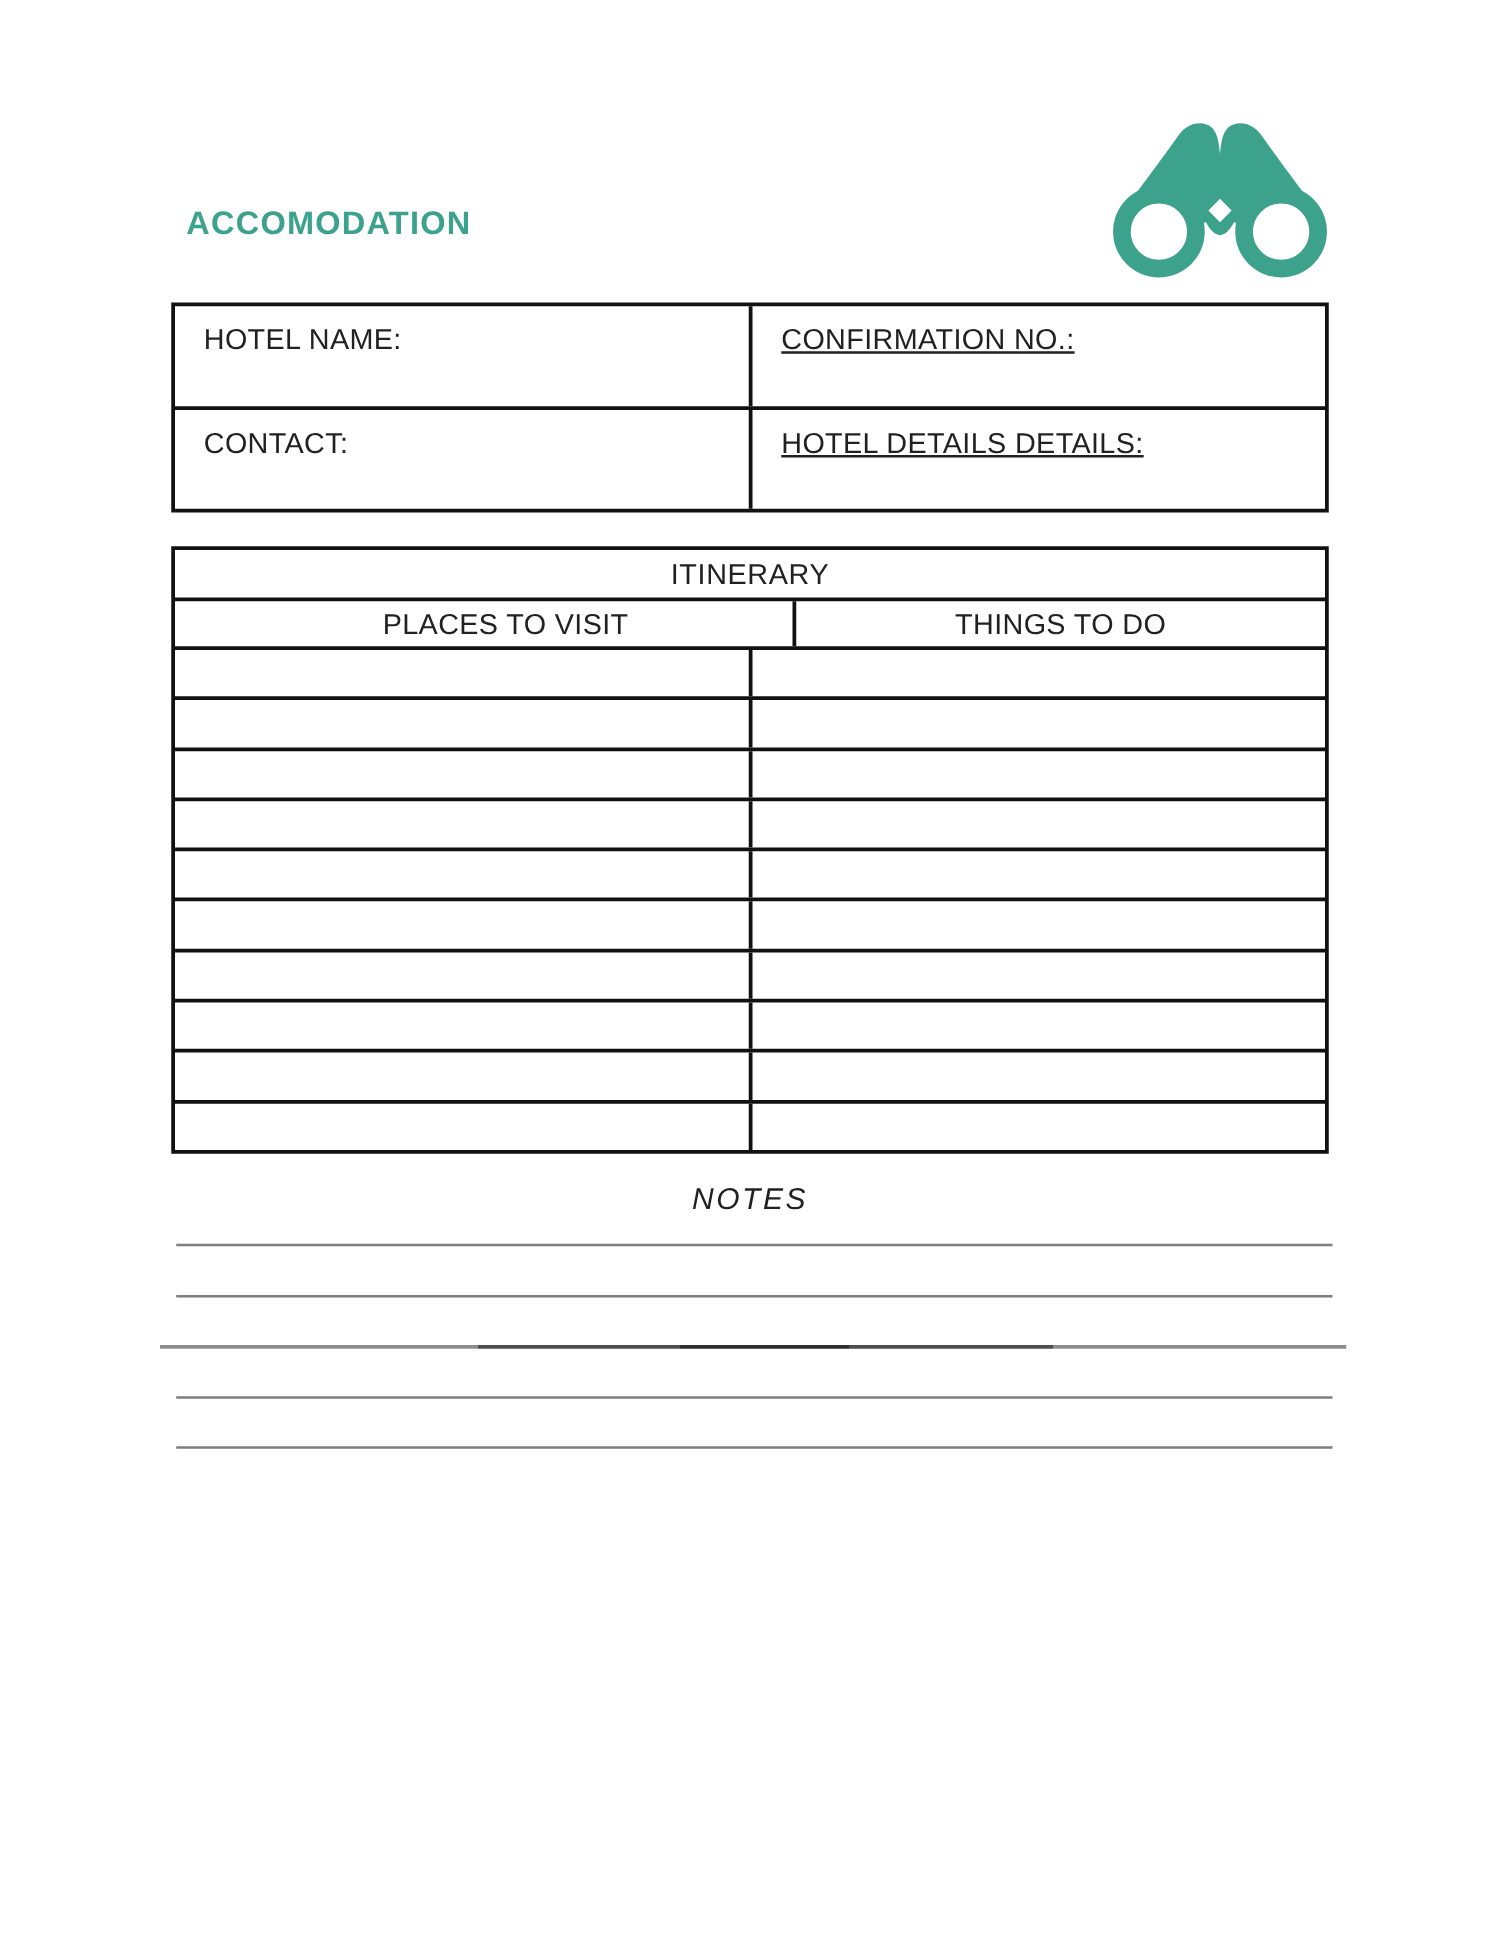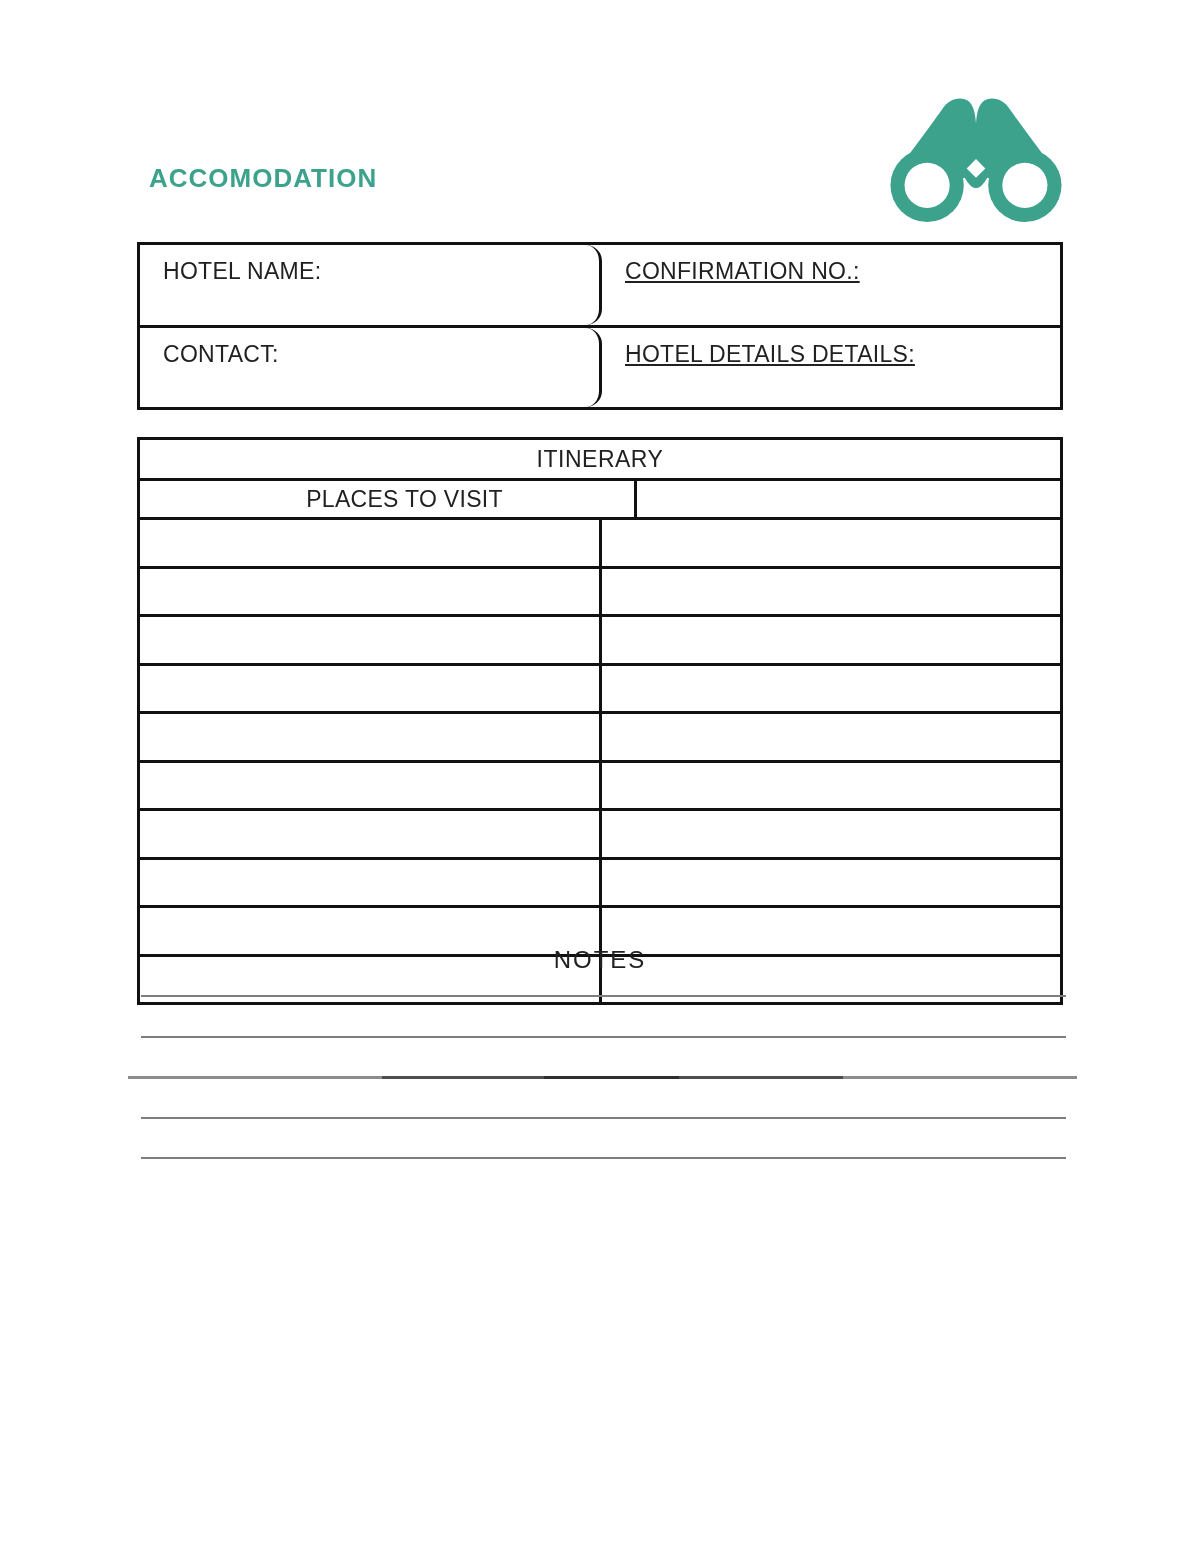--- a/index.html
+++ b/index.html
@@ -21,27 +21,27 @@
   .icon-wrap { left:882px; top:93px; width:188px; height:132px; }
 
   
   .hotel-table {
     left:137px; top:242px; width:926px; height:168px;
     border:3px solid var(--line);
     display:flex; flex-direction:column;
   }
   .hotel-row { display:flex; flex:1; }
   .hotel-row.first { border-bottom:3px solid var(--line); }
-  .hotel-cell { width:462px; padding:13px 12px 0 23px; font-size:23px; letter-spacing:0.3px;border-radius:16px; }
+  .hotel-cell { width:462px; padding:13px 12px 0 23px; font-size:23px; letter-spacing:0.3px; }
   .hotel-cell.left { border-right:3px solid var(--line); }
   .hotel-cell.right { flex:1;text-decoration:underline; }
 
   
   .itinerary {
-    left:137px; top:437px; width:926px; height:568px;
+    left:137px; top:437px; width:926px; height:486px;
     border:3px solid var(--line);
     display:flex; flex-direction:column;
   }
   .itin-header {
     height:41px; border-bottom:3px solid var(--line);
     display:flex; align-items:center; justify-content:center;
     font-size:23px; letter-spacing:0.5px;
   }
   .itin-subheader { height:39px; border-bottom:3px solid var(--line); display:flex;padding-left:35px; }
   .itin-sub-cell {
@@ -52,21 +52,21 @@
   .itin-sub-cell.right { flex:1; }
   .itin-rows { flex:1; display:flex; flex-direction:column; }
   .itin-row { flex:1; display:flex; border-bottom:3px solid var(--line); }
   .itin-row:last-child { border-bottom:none; }
   .itin-cell.left { width:462px; border-right:3px solid var(--line); }
   .itin-cell.right { flex:1; }
 
   
   .notes-title {
     left:137px; top:946px; width:926px; text-align:center;
-    font-size:24px; letter-spacing:2px;
+    font-size:24px; letter-spacing:2px;font-style:italic;
   }
   .notes-lines { position:absolute; left:0; top:0; width:1200px; height:1552px; pointer-events:none; }
   .notes-line {
     position:absolute; left:141px; width:925px; height:2px;
     background:#7E7E7E; pointer-events:auto;
   }
   .notes-line.wide {
     left:128px; width:949px; height:3px;
     background:linear-gradient(to right,
       #8C8C8C 0 26.8%,
@@ -121,20 +121,21 @@
       <span>HOTEL DETAILS DETAILS:</span>
       <span></span>
     </div>
   </div>
 </div>
 
 <div class="abs itinerary">
   <div class="itin-header">ITINERARY</div>
   <div class="itin-subheader">
     <div class="itin-sub-cell left">PLACES TO VISIT</div>
+    <div class="itin-sub-cell right">THINGS TO DO</div>
   </div>
   <div class="itin-rows">
   <div class="itin-row">
     <div class="itin-cell left"></div>
     <div class="itin-cell right"></div>
   </div>
 
   <div class="itin-row">
     <div class="itin-cell left"></div>
     <div class="itin-cell right"></div>

